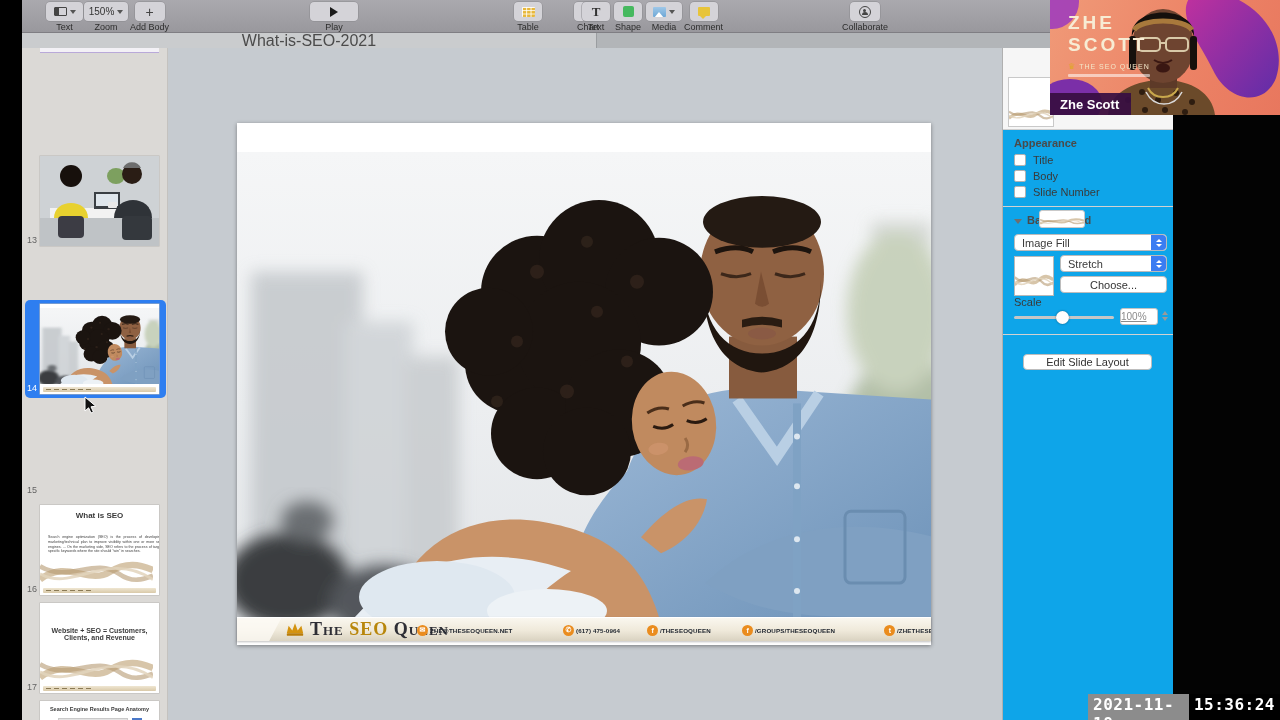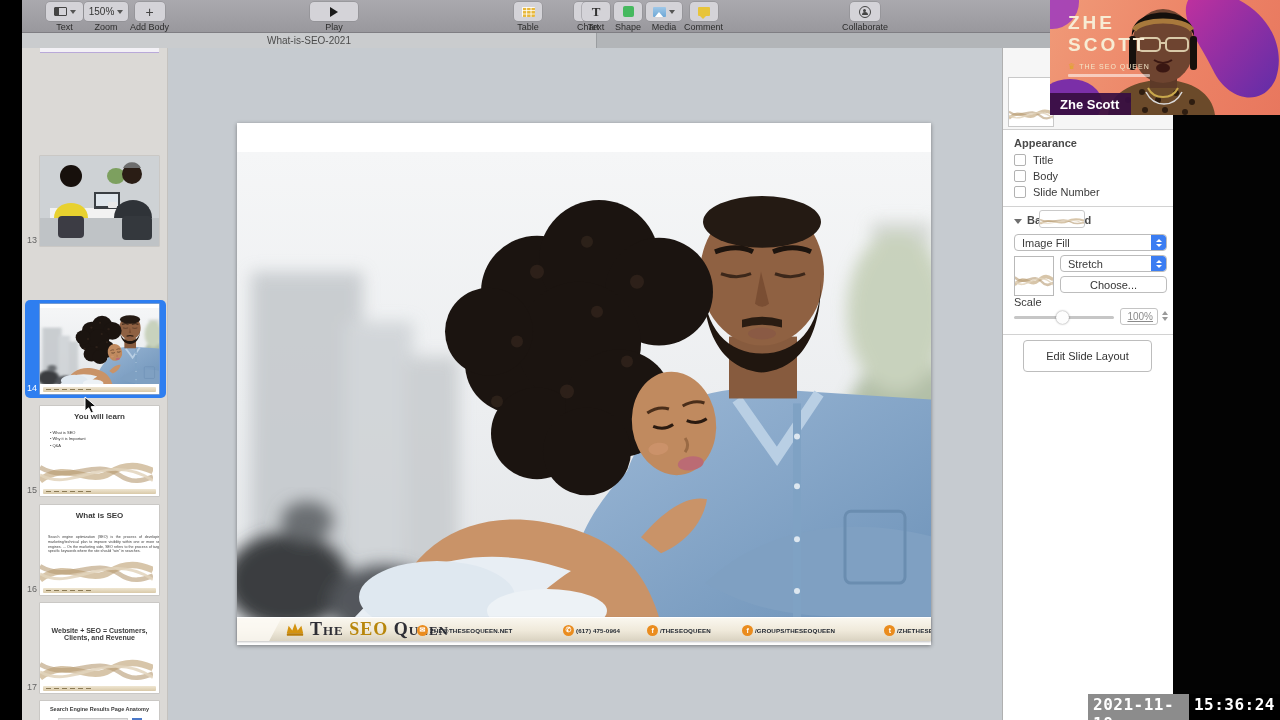--- a/index.html
+++ b/index.html
@@ -34,21 +34,21 @@
                       border-right:3px solid transparent; border-top:3px solid #e7c43a; }
   .collabgl { width:12px; height:12px; border:1.5px solid #444; border-radius:50%; position:relative; }
   .collabgl::before { content:""; position:absolute; left:3px; top:2px; width:3px; height:3px; border-radius:50%; background:#444; }
   .collabgl::after { content:""; position:absolute; left:1.5px; top:5.5px; width:6px; height:3px; border-radius:3px 3px 0 0; background:#444; }
   .playgl { width:0; height:0; border-top:5px solid transparent; border-bottom:5px solid transparent; border-left:8px solid #1a1a1a; }
 
   
   .tabbar { position:absolute; left:22px; top:33px; width:1258px; height:15px; background:#b2b5b8; }
   .tab-active { position:absolute; left:0; top:0; width:575px; height:15px; background:#caccce;
                 border-right:1px solid #9a9da0; display:flex; align-items:center; justify-content:center; }
-  .tabbar .tabtxt { font-size:10px; color:#4b4b4b; }
+  .tabbar .tabtxt { font-size:16px; color:#4b4b4b; }
   .tab-inactive { position:absolute; left:576px; top:0; right:0; height:15px; display:flex; align-items:center; }
   .tab-inactive .tabtxt { position:absolute; left:280px; }
 
   
   .sidebar { position:absolute; left:22px; top:48px; width:146px; height:672px; background:#dbd9d6;
              border-right:1px solid #c4c2bf; overflow:hidden; }
   .srow { position:absolute; left:0; width:146px; }
   .snum { position:absolute; left:0; bottom:3px; width:15px; text-align:right; font-size:9px; color:#636363; }
   .sthumb { position:absolute; left:18px; top:0; width:119px; height:90px; background:#fff;
             box-shadow:0 0 0 .5px #b9b7b4; overflow:hidden; }
@@ -83,21 +83,21 @@
   .brandtxt .gold { color:#b8860b; }
   .chips { position:absolute; left:180px; right:12px; top:0; height:24px; display:flex;
            align-items:center; justify-content:space-between; }
   .chip { display:flex; align-items:center; gap:2px; }
   .chip .cico { width:11px; height:11px; border-radius:50%; background:#ea8c1e; color:#fff; font-size:7px;
                 display:flex; align-items:center; justify-content:center; font-weight:bold; flex:0 0 11px; }
   .chip .clabel { font-size:10px; transform:scale(.62); transform-origin:0 50%; font-weight:bold;
                   color:#20262f; white-space:nowrap; letter-spacing:.2px; margin-right:-30%; }
 
   
-  .inspector { position:absolute; left:1002px; top:48px; width:171px; height:672px; background:#ffffff;
+  .inspector { position:absolute; left:1002px; top:48px; width:171px; height:672px; background:#0ea5e9;
                border-left:1px solid #b0b0b0; font-size:11px; color:#3a3a3a; }
   .insp-top { position:absolute; left:0; top:0; width:100%; height:82px; background:#f6f6f6; border-bottom:1px solid #cfcfcf; }
   .layout-thumb { position:absolute; left:6px; top:30px; width:44px; height:48px; background:#fff;
                   box-shadow:0 0 0 1px #c9c9c9; }
   .insp-label { position:absolute; left:11px; }
   .cbrow { position:absolute; left:11px; display:flex; align-items:center; gap:7px; }
   .cb { width:12px; height:12px; background:#fff; border:1px solid #b2b2b2; border-radius:2px; }
   .divider { position:absolute; left:0; width:100%; border-top:1px solid #d2d2d2; }
   .selectbox { position:absolute; height:17px; background:#fff; border:1px solid #bbb; border-radius:4px;
                display:flex; align-items:center; padding-left:7px; font-size:11px; overflow:hidden; }
@@ -108,21 +108,21 @@
   .stepper .dn { border-top:3.5px solid #fff; }
   .bg-preview { position:absolute; right:6px; top:-4px; width:46px; height:18px; background:#fff;
                 border:1px solid #c9c9c9; border-radius:3px; overflow:hidden; }
   .fill-thumb { position:absolute; left:11px; width:40px; height:40px; background:#fff; border:1px solid #b9b9b9; overflow:hidden; }
   .btn { position:absolute; background:#fff; border:1px solid #bdbdbd; border-radius:4px;
          display:flex; align-items:center; justify-content:center; font-size:11px; color:#333; }
   .slider-track { position:absolute; left:11px; width:100px; height:3px; background:#c6c6c6; border-radius:2px; }
   .slider-knob { position:absolute; top:-5px; width:13px; height:13px; background:#fdfdfd; border-radius:50%;
                  box-shadow:0 0 2px rgba(0,0,0,.5); }
   .valbox { position:absolute; height:17px; background:#fff; border:1px solid #c4c4c4; border-radius:3px;
-            font-size:10px; color:#8b8b8b; display:flex; align-items:center; justify-content:flex-end; padding-right:4px;text-decoration:underline; }
+            font-size:10px; color:#8b8b8b; display:flex; align-items:center; justify-content:flex-start; padding-right:4px;text-decoration:underline; }
   .mini-stepper { position:absolute; right:-11px; top:2px; display:flex; flex-direction:column; gap:2px; }
   .mini-stepper i { display:block; width:0; height:0; border-left:3px solid transparent; border-right:3px solid transparent; }
   .mini-stepper .up { border-bottom:4px solid #9a9a9a; }
   .mini-stepper .dn { border-top:4px solid #9a9a9a; }
   .tri { display:inline-block; width:0; height:0; border-left:4px solid transparent;
          border-right:4px solid transparent; border-top:5px solid #6f6f6f; margin-right:5px; }
 
   .blackcol { position:absolute; left:1173px; top:48px; width:107px; height:672px; background:#030303; }
 
   
@@ -380,39 +380,20 @@
             <i></i>
             <i></i>
             <i></i>
             <i></i>
           </div>
       </div>
     </div>
 
     <div class="srow" style="top:358px;height:92px">
       <span class="snum">15</span>
-      <div class="sthumb">
-        <div class="mini-title" style="font-size:8px;margin-top:6px">You will learn</div>
-        <div class="mini-bullets">
-          <div>• What is SEO</div>
-          <div>• Why it is Important</div>
-          <div>• Q&amp;A</div>
-        </div>
-        <svg class="mini-swirl" viewBox="0 0 120 34" preserveAspectRatio="none">
-            <use href="#swirl"></use>
-          </svg>
-        <div class="mini-footerbar">
-            <i></i>
-            <i></i>
-            <i></i>
-            <i></i>
-            <i></i>
-            <i></i>
-          </div>
-      </div>
     </div>
 
     <div class="srow" style="top:457px;height:92px">
       <span class="snum">16</span>
       <div class="sthumb">
         <div class="mini-title" style="font-size:8px;margin-top:6px">What is SEO</div>
         <div class="mini-body">Search engine optimization (SEO) is the process of developing a marketing/technical plan to improve visibility within one or more search engines. ... On the marketing side, SEO refers to the process of targeting specific keywords where the site should "win" in searches.</div>
         <svg class="mini-swirl" viewBox="0 0 120 34" preserveAspectRatio="none">
             <use href="#swirl"></use>
           </svg>
@@ -568,21 +549,21 @@
     <div class="valbox" style="left:117px;top:260px;width:38px">
       <span>100%</span>
       <span class="mini-stepper">
           <i class="up"></i>
           <i class="dn"></i>
         </span>
     </div>
 
     <div class="divider" style="top:286px"></div>
 
-    <div class="btn" style="left:20px;right:21px;top:292px;height:32px">
+    <div class="btn" style="left:20px;right:21px;top:306px;height:16px">
       <span>Edit Slide Layout</span>
     </div>
   </div>
 
   <div class="blackcol"></div>
 
   <div class="webcam">
     <svg width="230" height="115" viewBox="0 0 230 115" style="position:absolute;left:0;top:0">
       <path d="M150,-12 C212,-4 238,42 226,78 C214,108 178,102 163,70 C148,38 118,8 150,-12 Z" fill="url(#blob)"></path>
       <circle cx="2" cy="2" r="27" fill="#a03dbb" opacity=".9"></circle>

